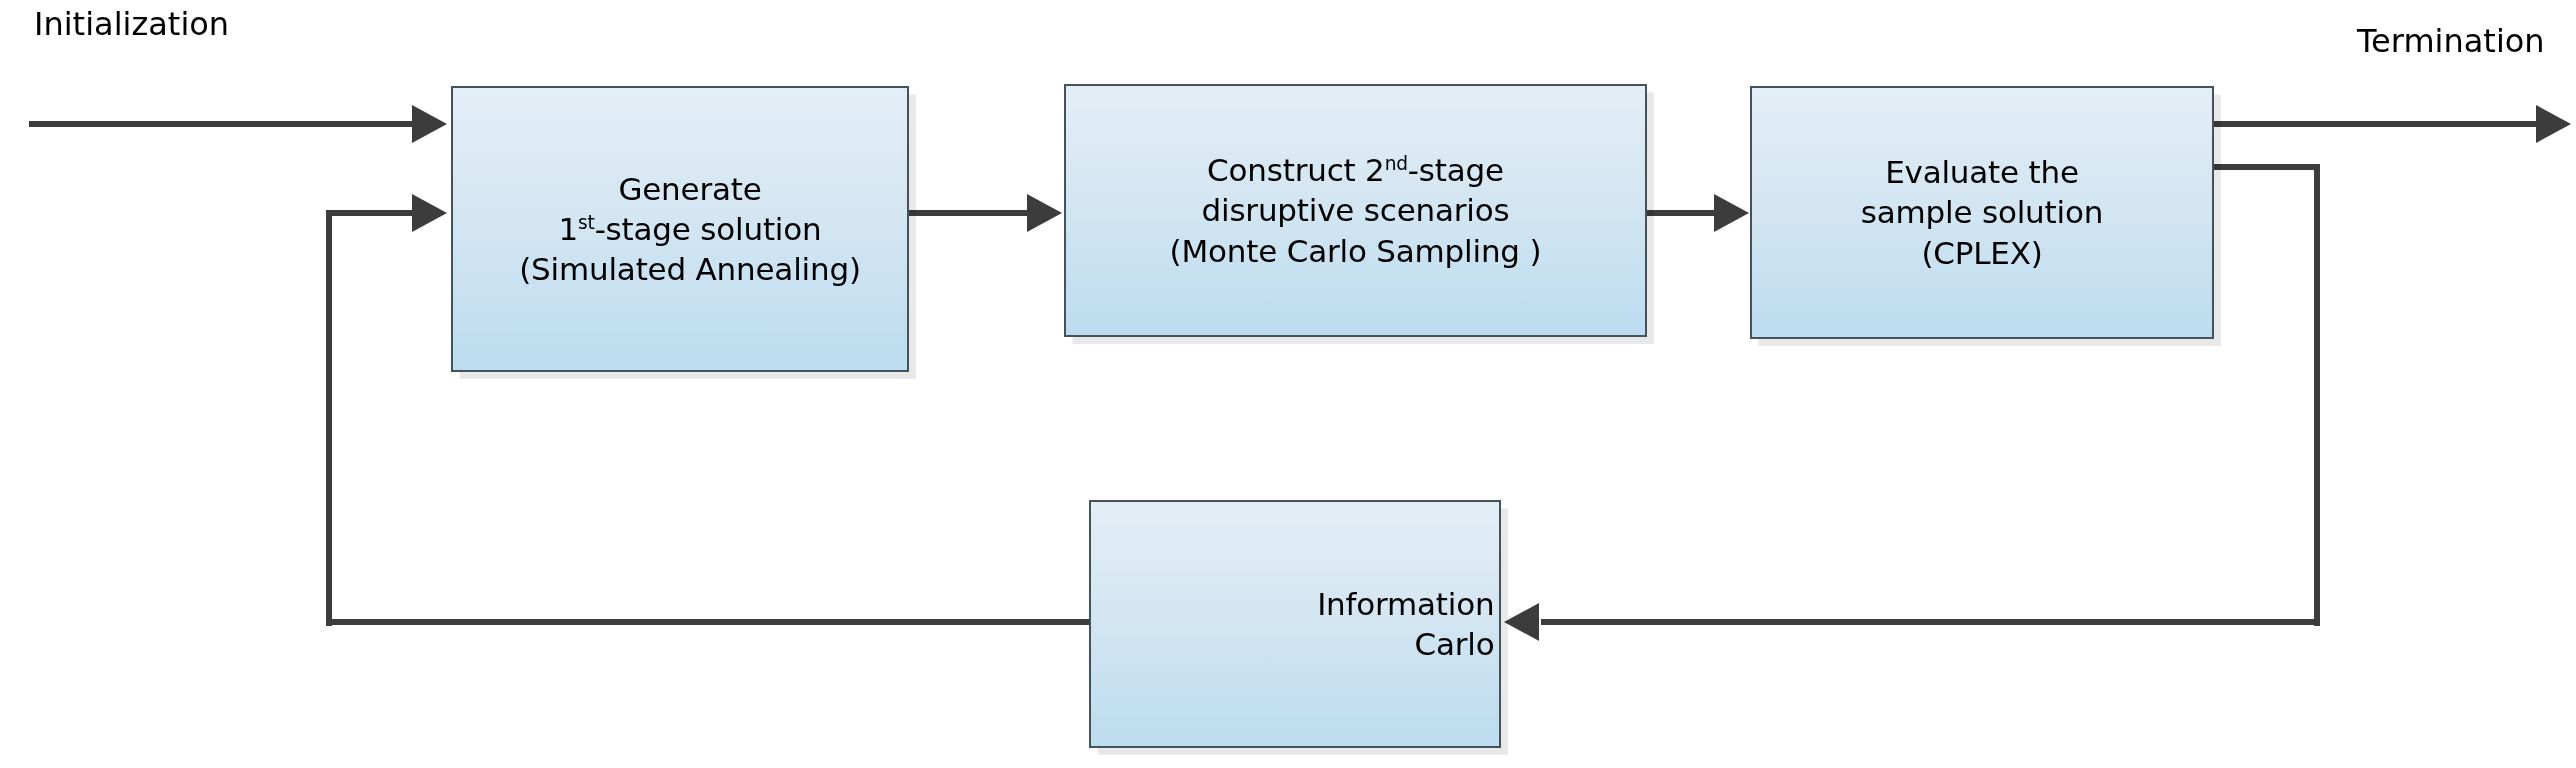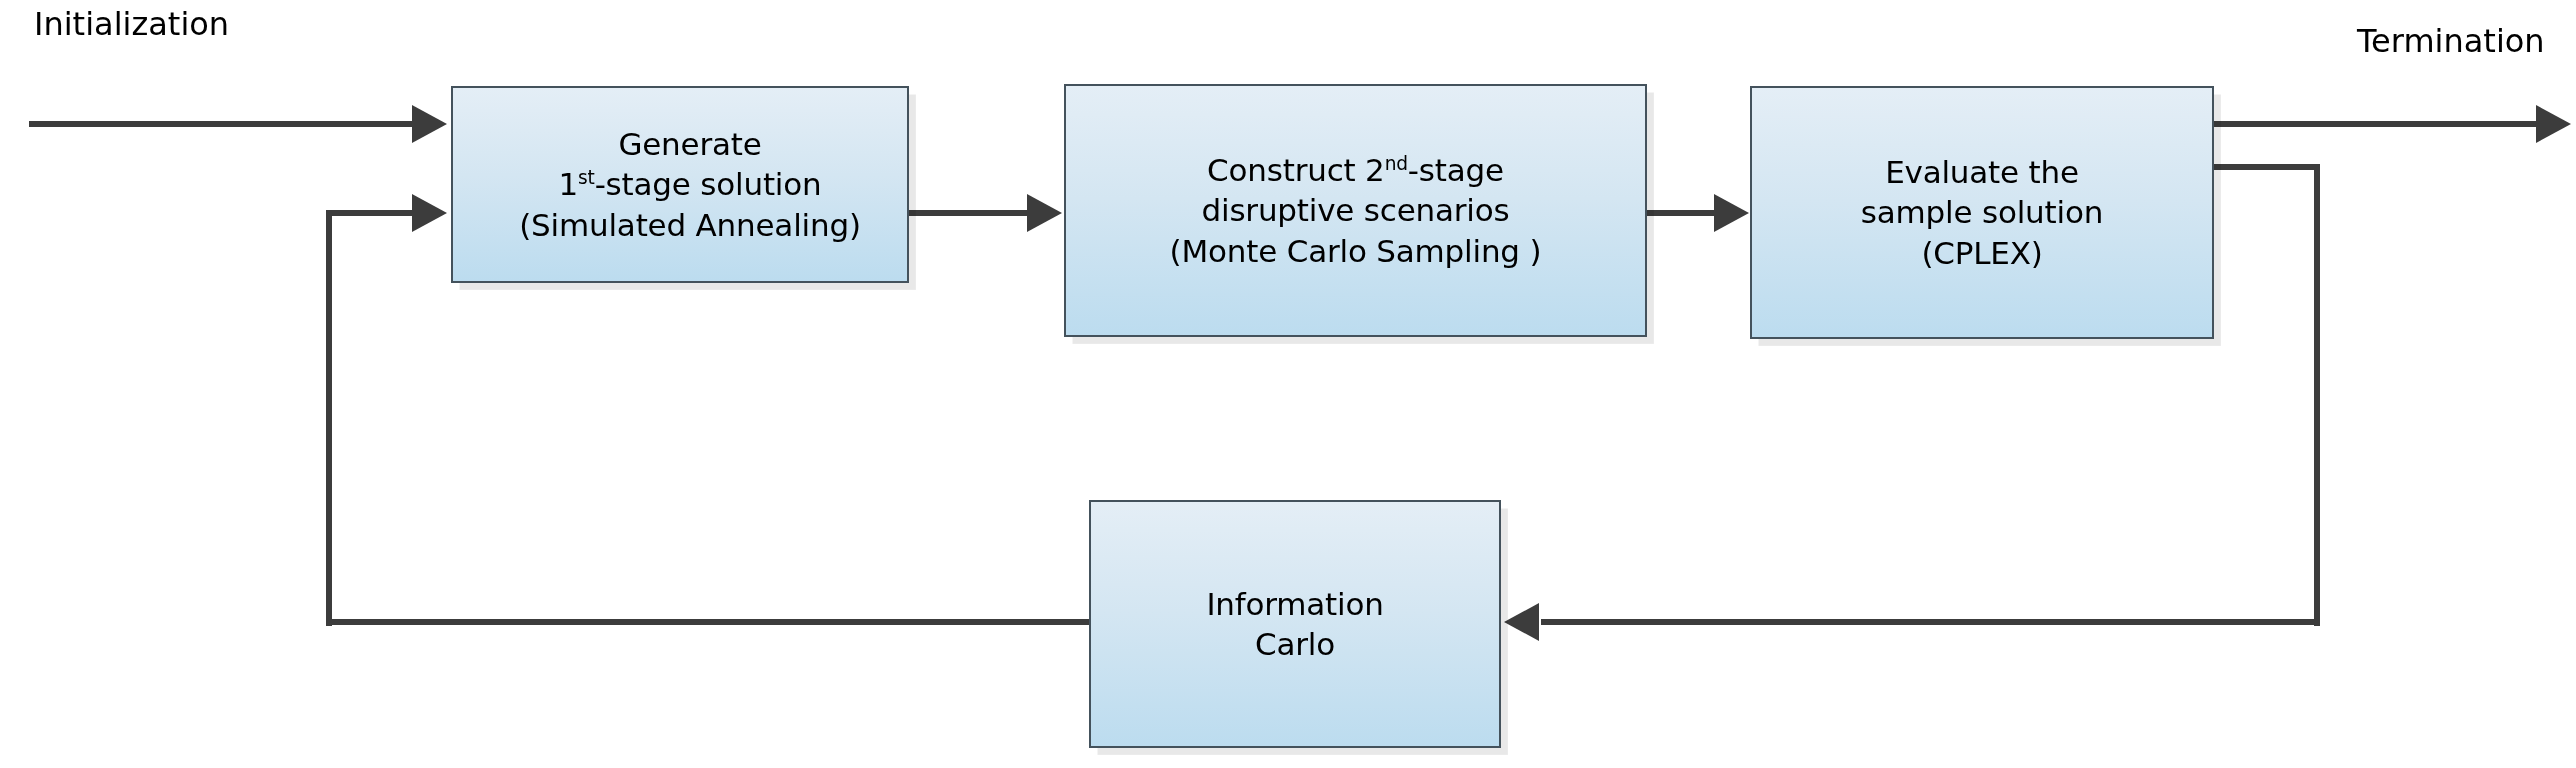--- a/index.html
+++ b/index.html
@@ -101,21 +101,21 @@
   <div class="seg seg-h" style="left:2211px; top:164px; width:109px;"></div>
   <div class="seg seg-v" style="left:2314px; top:164px; height:462px;"></div>
   <div class="seg seg-h" style="left:1541px; top:619px; width:779px;"></div>
   <div class="arrowhead arrow-left" style="left:1504px; top:603px;"></div>
 
   <div class="seg seg-h" style="left:326px; top:619px; width:765px;"></div>
   <div class="seg seg-v" style="left:326px; top:210px; height:416px;"></div>
   <div class="seg seg-h" style="left:326px; top:210px; width:87px;"></div>
   <div class="arrowhead arrow-right" style="left:412px; top:194px;"></div>
 
-  <div class="node" style="left:451px; top:86px; width:458px; height:197px;padding-left:20px;">
+  <div class="node" style="left:451px; top:86px; width:458px; height:286px;padding-left:20px;">
     <div class="txt">
       <div>Generate</div>
       <div><span>1</span><sup>st</sup><span>-stage solution</span></div>
       <div>(Simulated Annealing)</div>
     </div>
   </div>
 
   <div class="node" style="left:1064px; top:84px; width:583px; height:253px;">
     <div class="txt">
       <div><span>Construct 2</span><sup>nd</sup><span>-stage</span></div>
@@ -125,21 +125,21 @@
   </div>
 
   <div class="node" style="left:1750px; top:86px; width:464px; height:253px;">
     <div class="txt">
       <div>Evaluate the</div>
       <div>sample solution</div>
       <div>(CPLEX)</div>
     </div>
   </div>
 
-  <div class="node" style="left:1089px; top:500px; width:412px; height:248px;">
+  <div class="node" style="left:1089px; top:500px; width:412px; height:248px;text-align:right;">
     <div class="txt">
       <div>Information</div>
       <div>Carlo</div>
     </div>
   </div>
 
 </div>
 
 
 </body></html>

